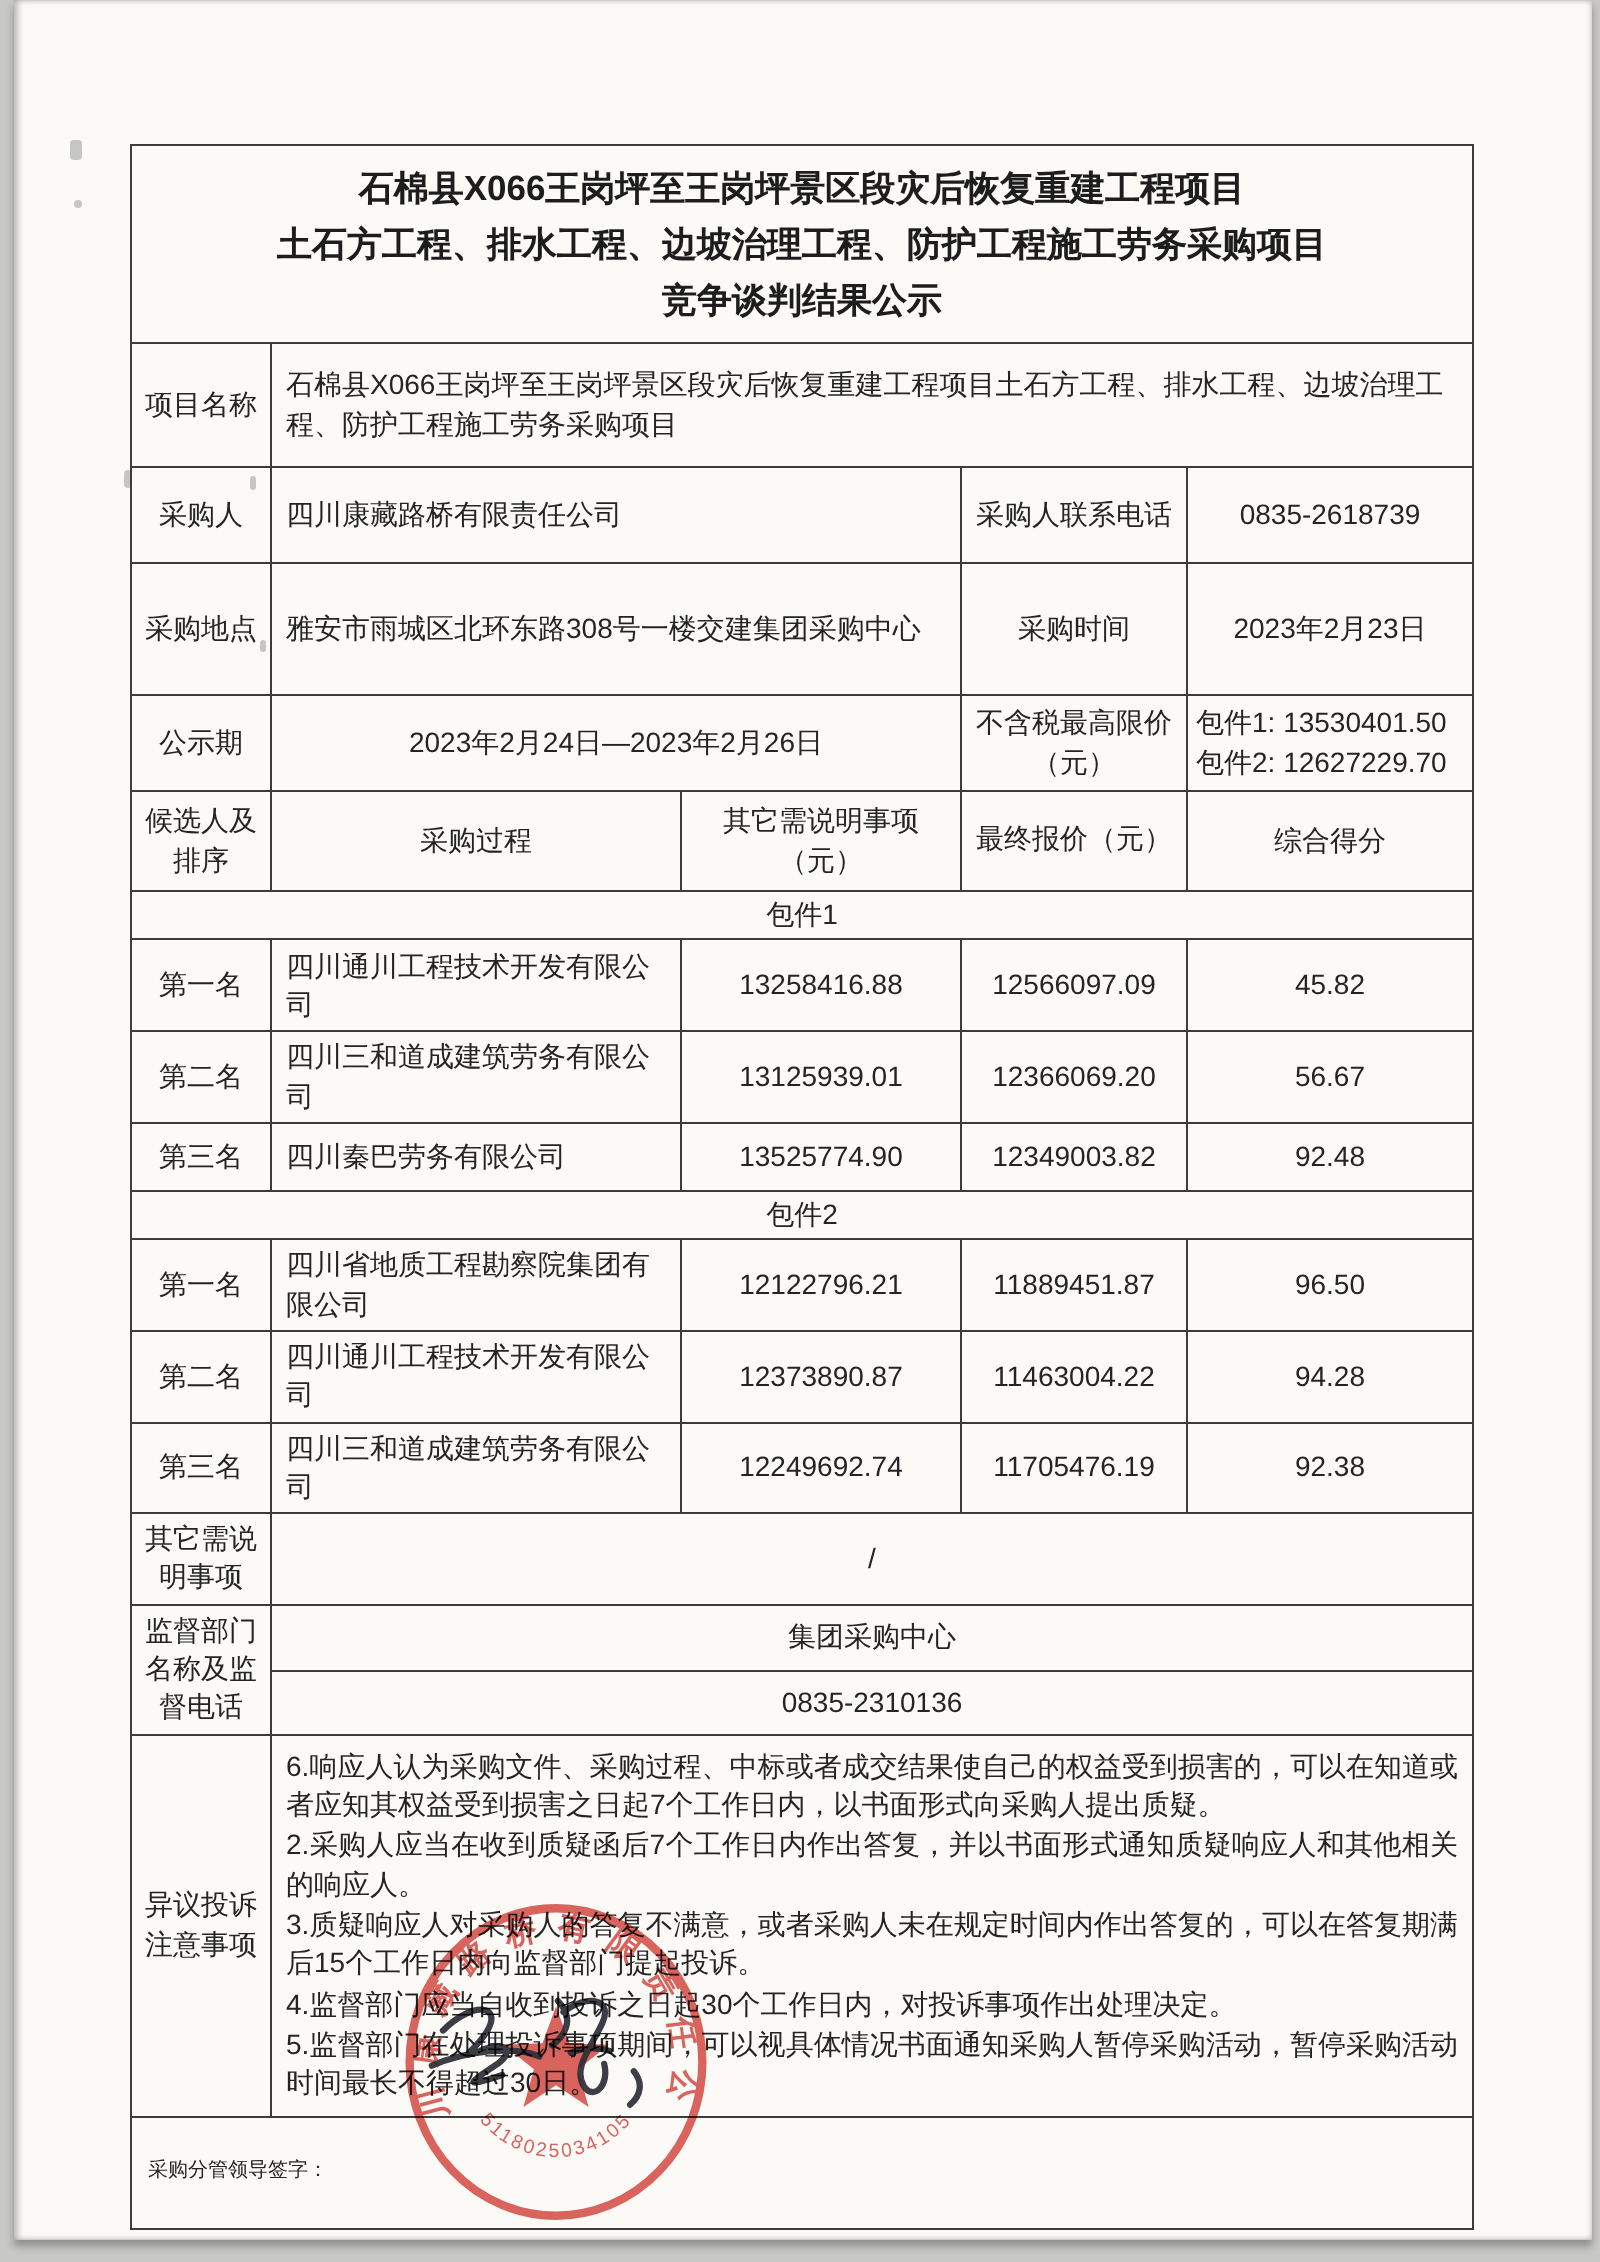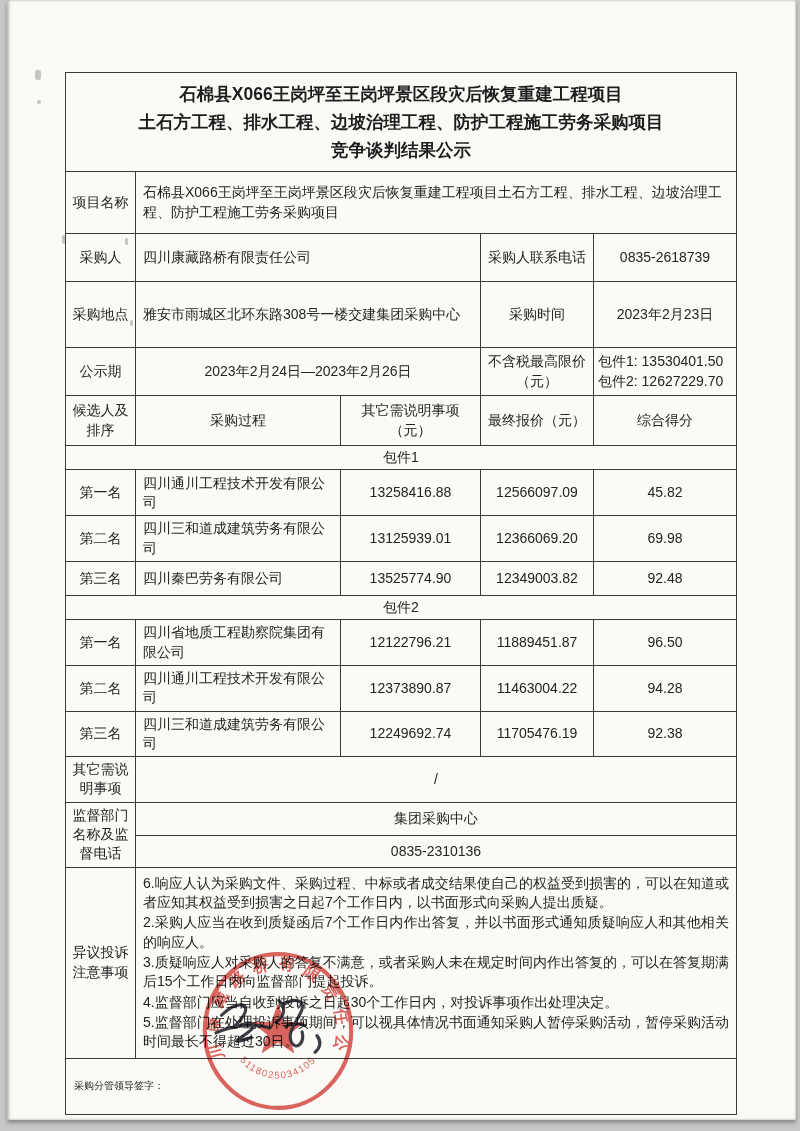--- a/index.html
+++ b/index.html
@@ -127,21 +127,21 @@
     <td>四川通川工程技术开发有限公司</td>
     <td class="ctr">13258416.88</td>
     <td class="ctr">12566097.09</td>
     <td class="ctr">45.82</td>
   </tr>
   <tr>
     <td class="lbl" style="height:44px;">第二名</td>
     <td>四川三和道成建筑劳务有限公司</td>
     <td class="ctr">13125939.01</td>
     <td class="ctr">12366069.20</td>
-    <td class="ctr">69.98</td>
+    <td class="ctr">56.67</td>
   </tr>
   <tr>
     <td class="lbl" style="height:34px;">第三名</td>
     <td>四川秦巴劳务有限公司</td>
     <td class="ctr">13525774.90</td>
     <td class="ctr">12349003.82</td>
     <td class="ctr">92.48</td>
   </tr>
 
   <tr>

